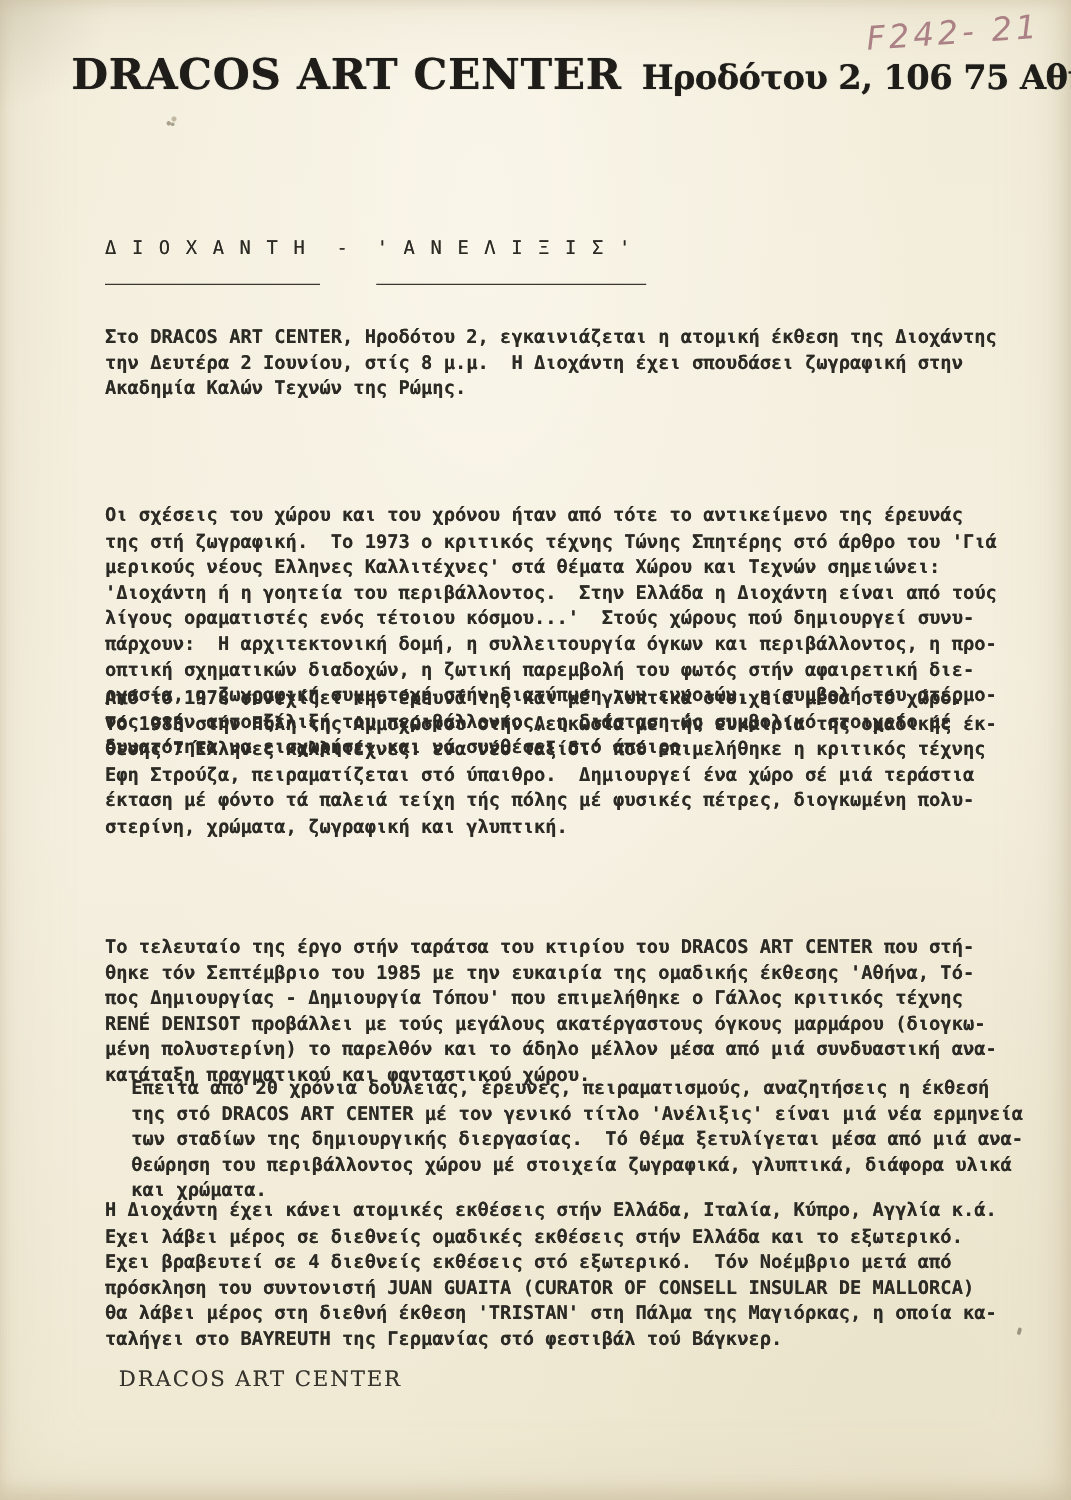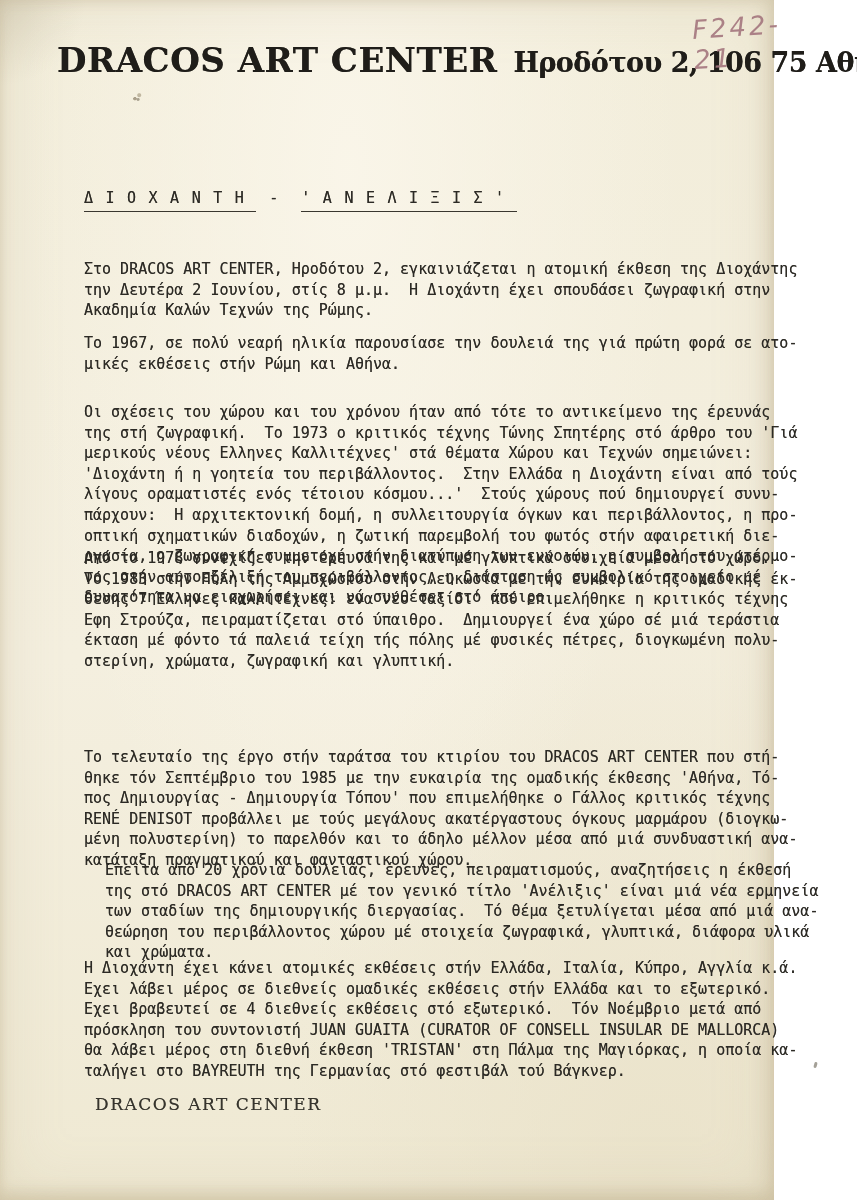--- a/index.html
+++ b/index.html
@@ -5,21 +5,21 @@
   html, body {
     margin: 0;
     padding: 0;
     width: 857px;
     height: 1200px;
     overflow: hidden;
     font-family: "DejaVu Sans Mono", monospace;
   }
   .paper {
     position: relative;
-    width: 774px;
+    width: 857px;
     height: 1200px;
     background:
       radial-gradient(ellipse at 45% 14%, rgba(250,246,234,0.9) 0%, rgba(250,246,234,0) 55%),
       radial-gradient(circle at 0% 0%, rgba(140,130,105,0.20) 0%, rgba(140,130,105,0) 6%),
       radial-gradient(ellipse at 85% 100%, rgba(233,225,200,0.8) 0%, rgba(233,225,200,0) 40%),
       linear-gradient(180deg, #f2edda 0%, #f4efdf 55%, #efe9d3 100%);
     box-shadow:
       inset 0 0 60px rgba(190,175,140,0.25),
       inset -10px 0 16px rgba(175,160,125,0.18),
       inset 0 -9px 14px rgba(170,150,110,0.22),
@@ -97,38 +97,39 @@
     top: 189px;
     left: 84px;
     font-size: 15px;
     white-space: nowrap;
     color: #2c2a25;
     text-shadow: 0 0 0.5px rgba(40,38,32,0.7);
   }
   .doc-title .part {
     letter-spacing: 12.5px;
     border-bottom: 1.4px solid #3a372f;
-    padding-bottom: 4px;
+    padding-bottom: 20px;
   }
   .doc-title .sep {
     letter-spacing: 0;
     margin: 0 14px 0 4px;
   }
 
   
   .para {
     position: absolute;
     left: 84px;
     width: 745px;
     margin: 0;
     font-size: 15px;
     line-height: 20.6px;
     white-space: pre-wrap;
     color: #2c2a25;
     text-shadow: 0 0 0.5px rgba(40,38,32,0.65);
+    font-weight: bold;
   }
   .p1 { top: 259px; }
   .p2 { top: 333px; }
   .p3 { top: 388px; margin-top: 14px; }
   .p4 { top: 548px; }
   .p5 { top: 747px; }
   .p6 { top: 860px; margin-left: 21px; }
   .p7 { top: 958px; }
   .p8 { top: 1062px; }
 
@@ -161,22 +162,20 @@
 
   <div class="doc-title">
     <span class="part">ΔΙΟΧΑΝΤΗ</span>
     <span class="sep">-</span>
     <span class="part">'ΑΝΕΛΙΞΙΣ'</span>
   </div>
 
   <p class="para p1">Στο DRACOS ART CENTER, Ηροδότου 2, εγκαινιάζεται η ατομική έκθεση της Διοχάντης
 την Δευτέρα 2 Ιουνίου, στίς 8 μ.μ.  Η Διοχάντη έχει σπουδάσει ζωγραφική στην
 Ακαδημία Καλών Τεχνών της Ρώμης.</p>
-  <p class="para p2">Το 1967, σε πολύ νεαρή ηλικία παρουσίασε την δουλειά της γιά πρώτη φορά σε ατο-
-μικές εκθέσεις στήν Ρώμη και Αθήνα.</p>
   <p class="para p3">Οι σχέσεις του χώρου και του χρόνου ήταν από τότε το αντικείμενο της έρευνάς
 της στή ζωγραφική.  Το 1973 ο κριτικός τέχνης Τώνης Σπητέρης στό άρθρο του 'Γιά
 μερικούς νέους Ελληνες Καλλιτέχνες' στά θέματα Χώρου και Τεχνών σημειώνει:
 'Διοχάντη ή η γοητεία του περιβάλλοντος.  Στην Ελλάδα η Διοχάντη είναι από τούς
 λίγους οραματιστές ενός τέτοιου κόσμου...'  Στούς χώρους πού δημιουργεί συνυ-
 πάρχουν:  Η αρχιτεκτονική δομή, η συλλειτουργία όγκων και περιβάλλοντος, η προ-
 οπτική σχηματικών διαδοχών, η ζωτική παρεμβολή του φωτός στήν αφαιρετική διε-
 ργασία, η ζωγραφική συμμετοχή στήν διατύπωση των εννοιών, η συμβολή του ατέρμο-
 νος στήν αυτοεξέλιξή του περιβάλλοντος, η διάσταση ώς συμβολικό στοιχείο μέ
 δυνατότητα να εισχωρήσει και νά συνθέσει στό άπειρο.</p>

